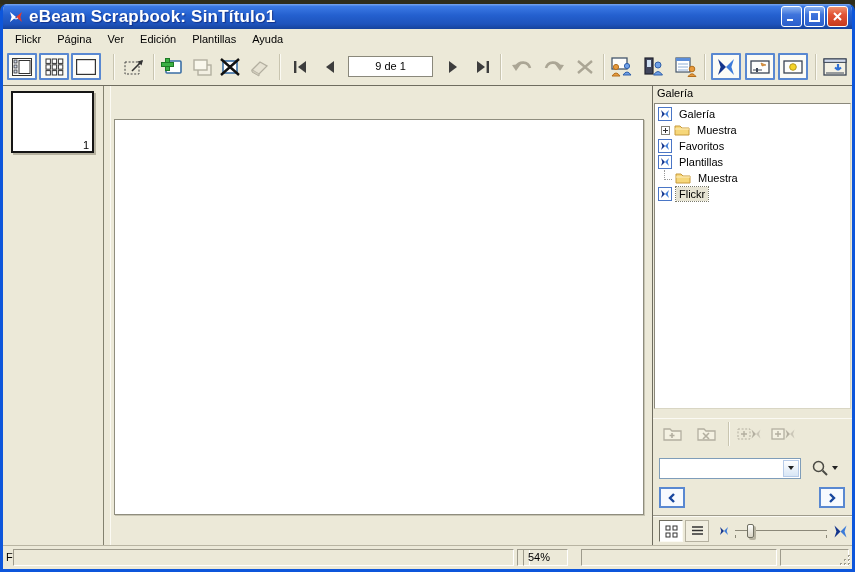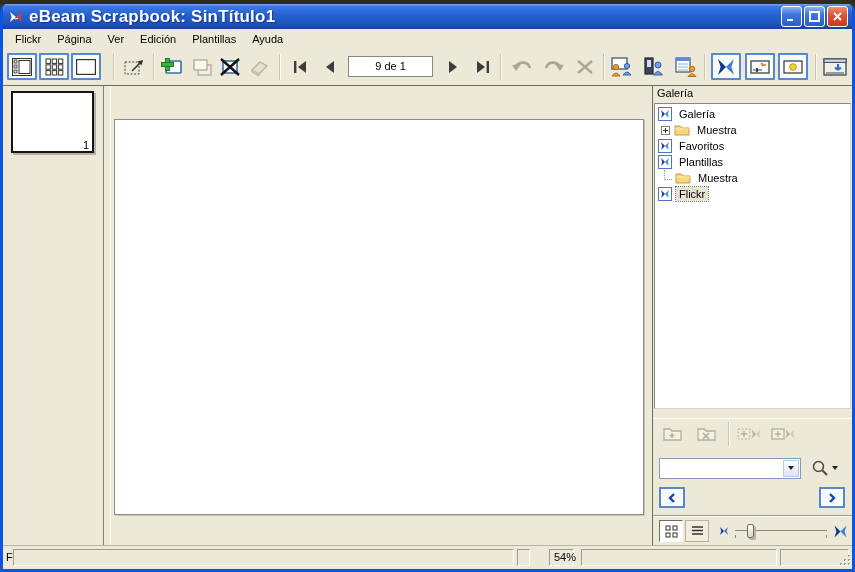--- a/index.html
+++ b/index.html
@@ -482,21 +482,21 @@
             </svg>
         </span>
       </div>
     </div>
   </div>
 
   <div class="statusbar">
     <span class="sbF">F</span>
     <span class="spanel" style="left:10px;width:501px"></span>
     <span class="spanel" style="left:514px;width:13px"></span>
-    <span class="spanel" style="left:546px;width:25px">54%</span>
+    <span class="spanel" style="left:520px;width:45px">54%</span>
     <span class="spanel" style="left:578px;width:196px"></span>
     <span class="spanel" style="left:777px;width:69px"></span>
     <span class="grip">
       <svg width="13" height="13" viewBox="0 0 13 13">
         <g fill="#9e9b8c">
           <rect x="10" y="10" width="2" height="2"></rect>
             <rect x="10" y="6" width="2" height="2"></rect>
             <rect x="10" y="2" width="2" height="2"></rect>
           <rect x="6" y="10" width="2" height="2"></rect>
             <rect x="6" y="6" width="2" height="2"></rect>

